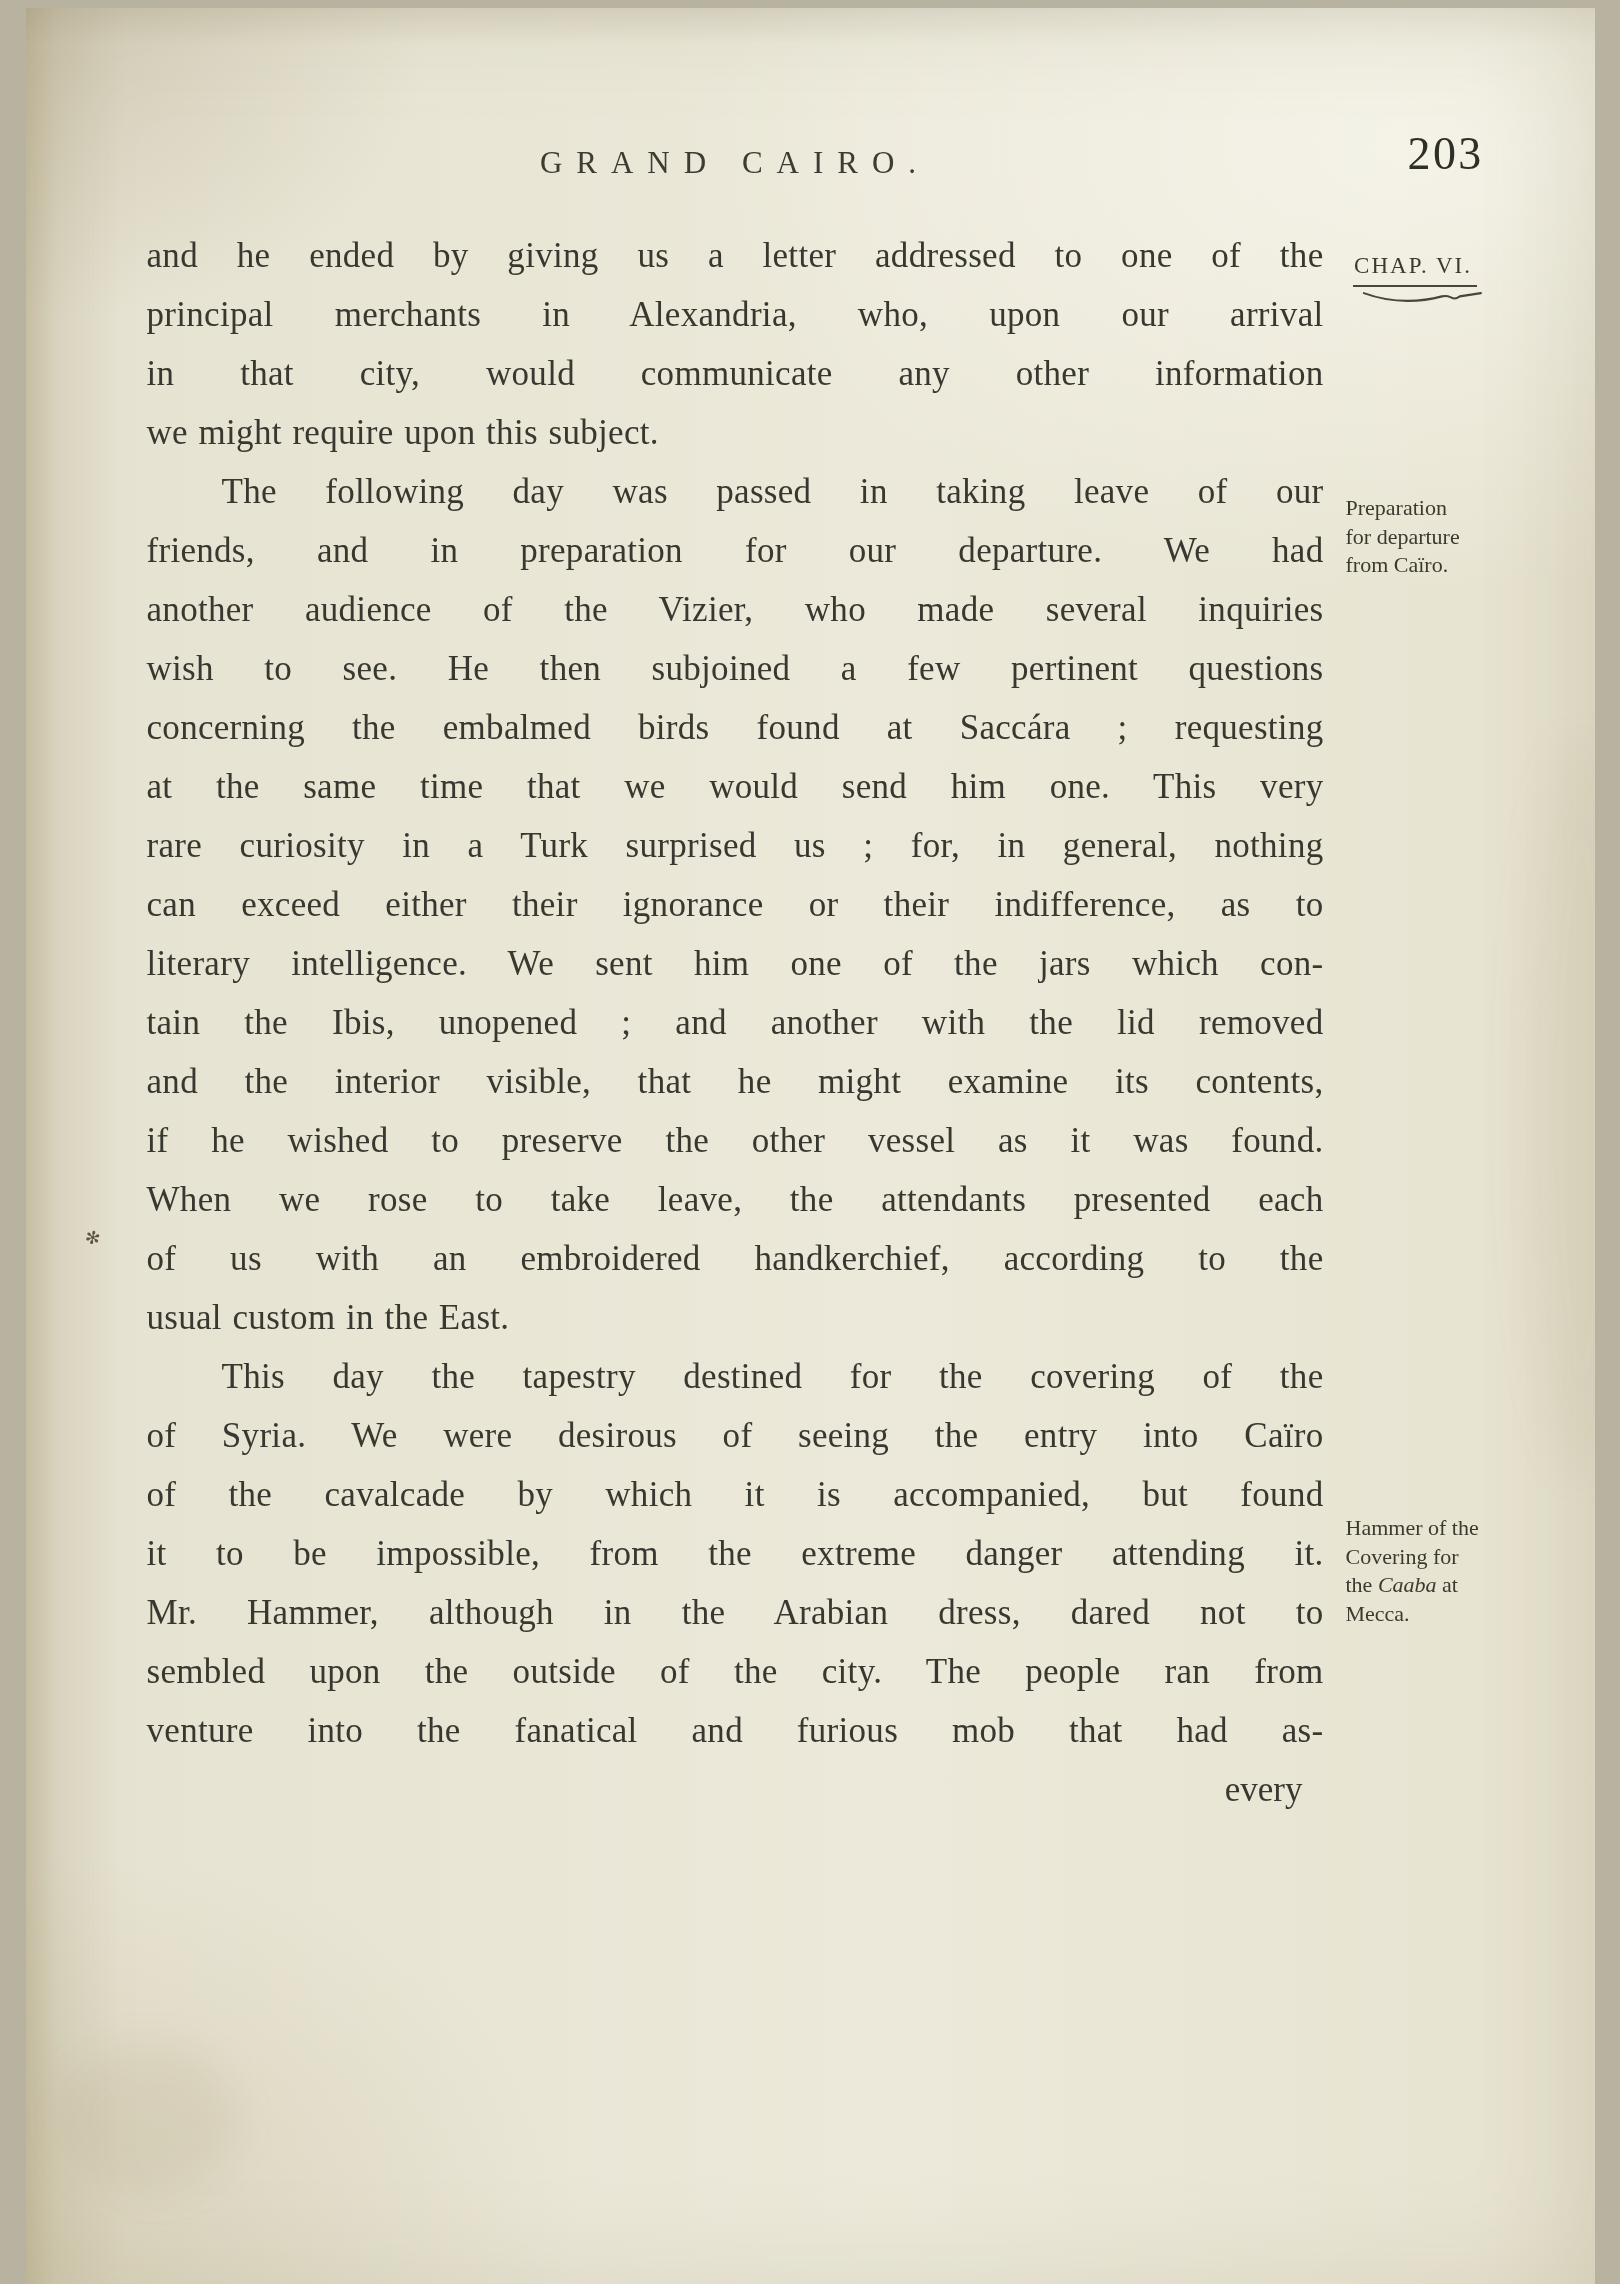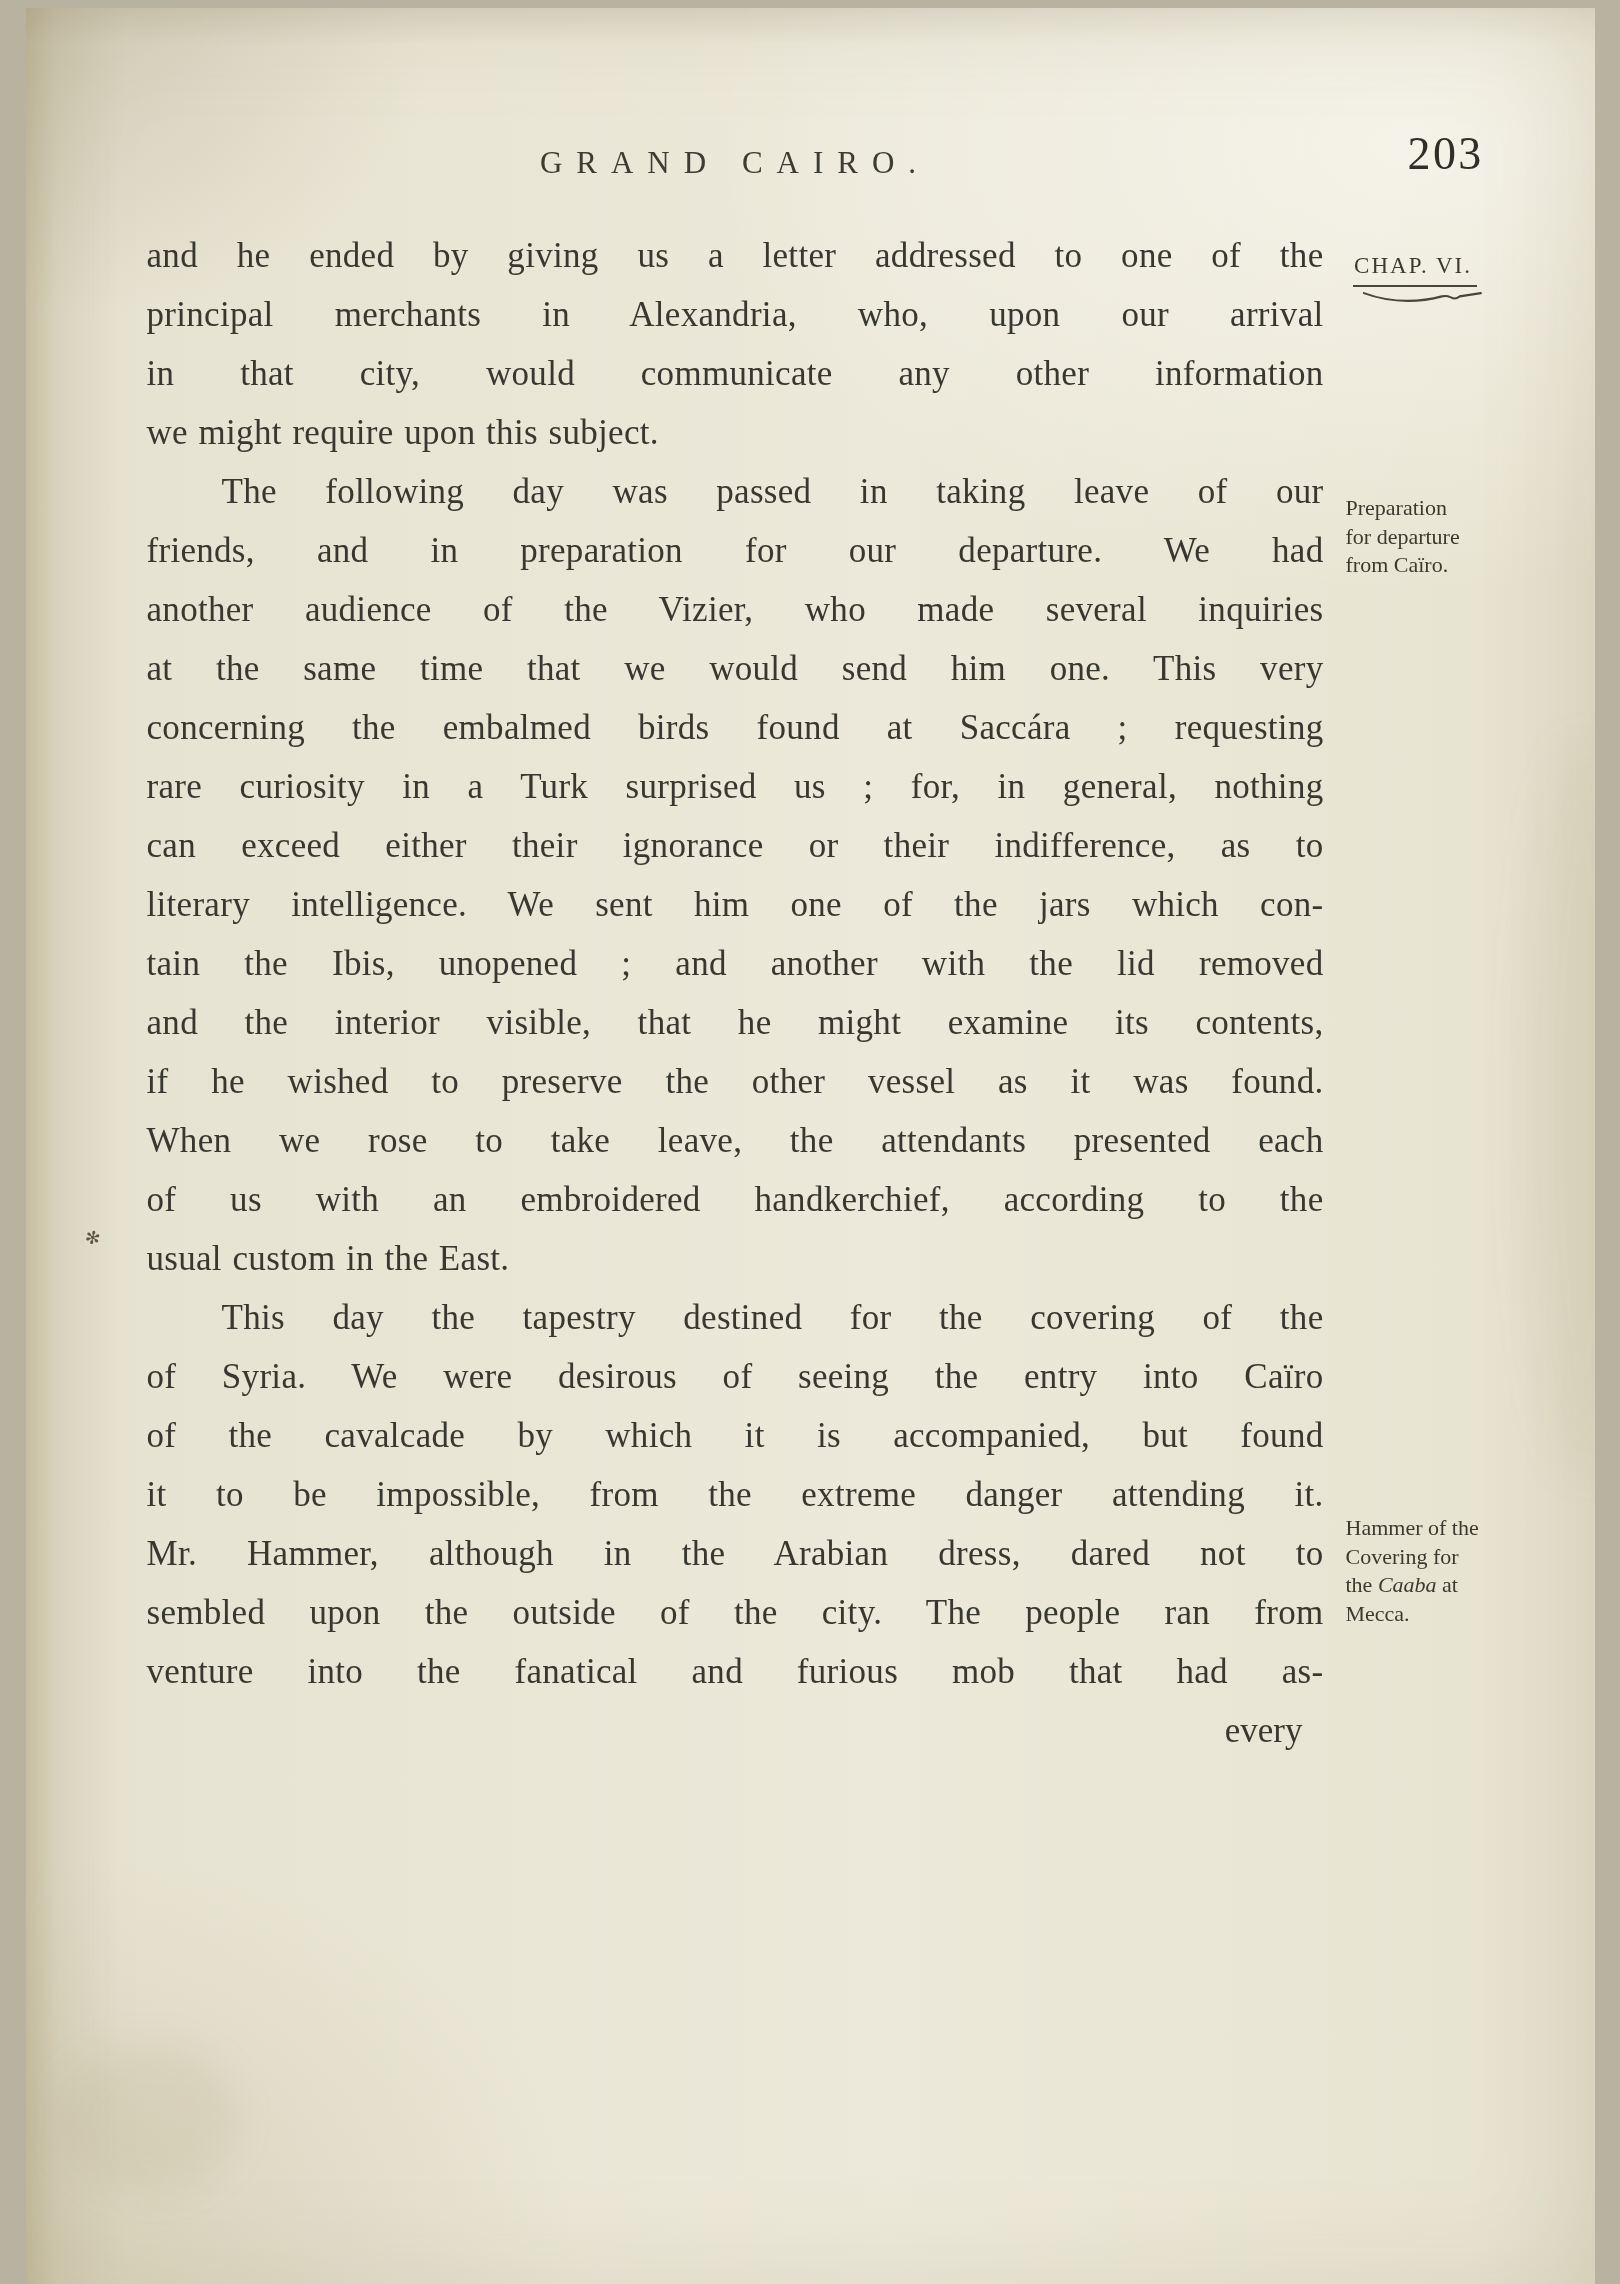--- a/index.html
+++ b/index.html
@@ -144,22 +144,23 @@
     <div class="para">
         <div class="line">and he ended by giving us a letter addressed to one of the</div>
         <div class="line">principal merchants in Alexandria, who, upon our arrival</div>
         <div class="line">in that city, would communicate any other information</div>
         <div class="line last">we might require upon this subject.</div>
       </div>
       <div class="para indent">
         <div class="line">The following day was passed in taking leave of our</div>
         <div class="line">friends, and in preparation for our departure.  We had</div>
         <div class="line">another audience of the Vizier, who made several inquiries</div>
+        <div class="line">wish to see.   He then subjoined a few pertinent questions</div>
+        <div class="line">concerning the embalmed birds found at Saccára ; requesting</div>
         <div class="line">at the same time that we would send him one.  This very</div>
-        <div class="line">concerning the embalmed birds found at Saccára ; requesting</div>
         <div class="line">rare curiosity in a Turk surprised us ; for, in general, nothing</div>
         <div class="line">can exceed either their ignorance or their indifference, as to</div>
         <div class="line">literary intelligence.  We sent him one of the jars which con-</div>
         <div class="line">tain the Ibis, unopened ; and another with the lid removed</div>
         <div class="line">and the interior visible, that he might examine its contents,</div>
         <div class="line">if he wished to preserve the other vessel as it was found.</div>
         <div class="line">When we rose to take leave, the attendants presented each</div>
         <div class="line">of us with an embroidered handkerchief, according to the</div>
         <div class="line last">usual custom in the East.</div>
       </div>

